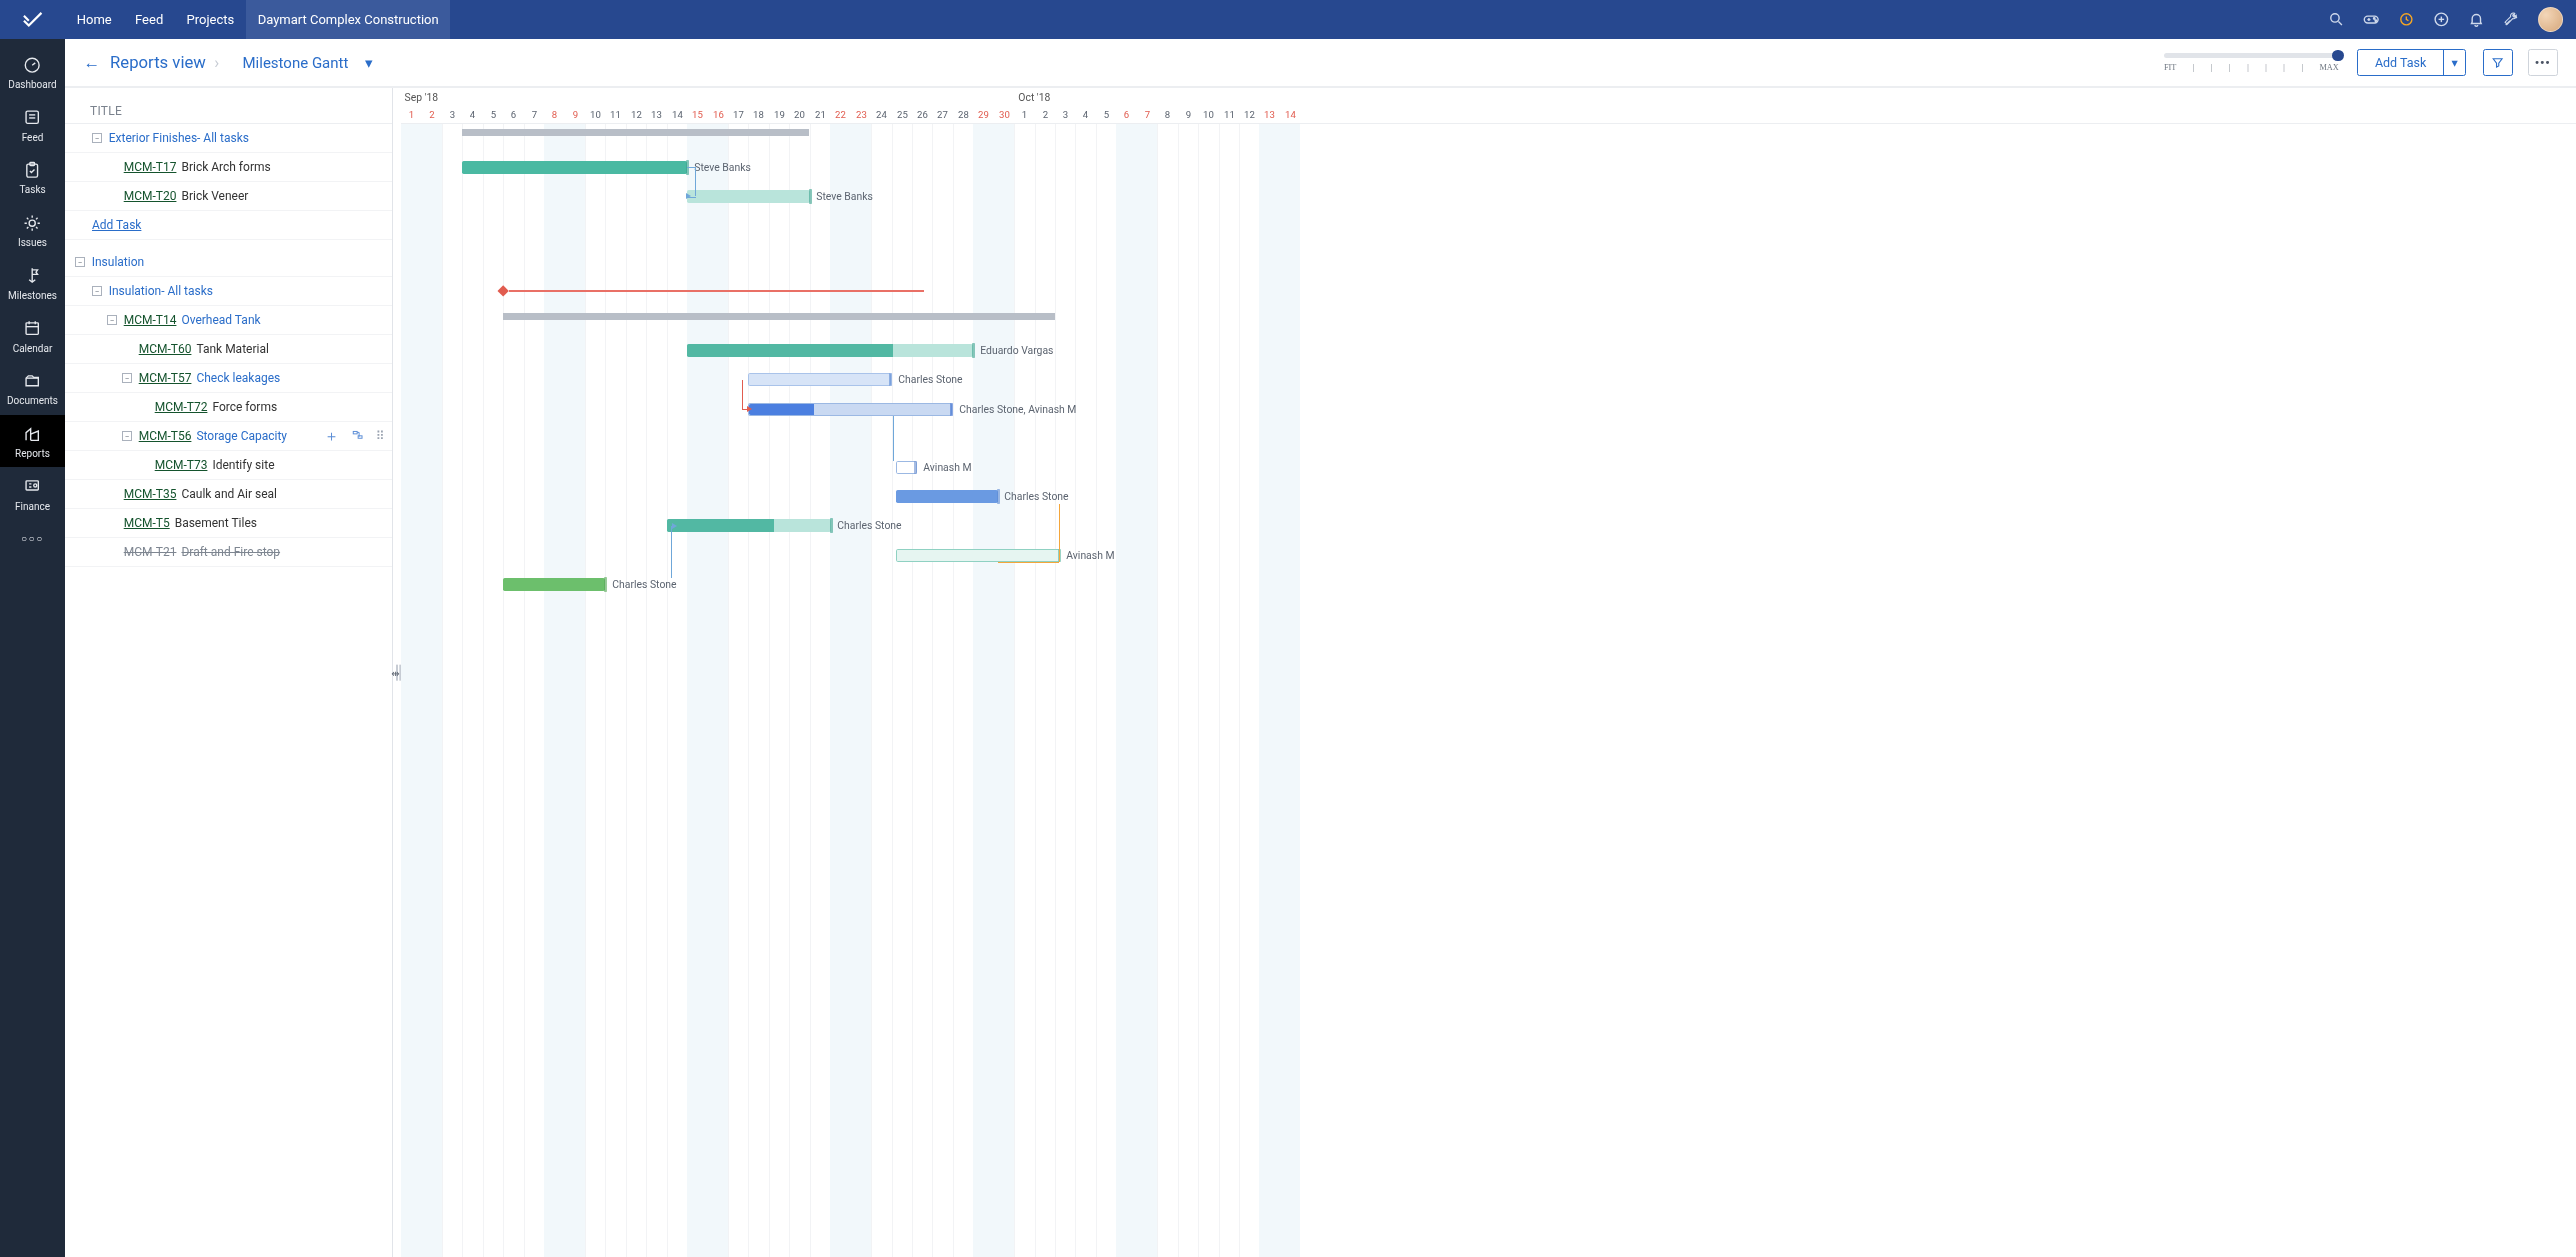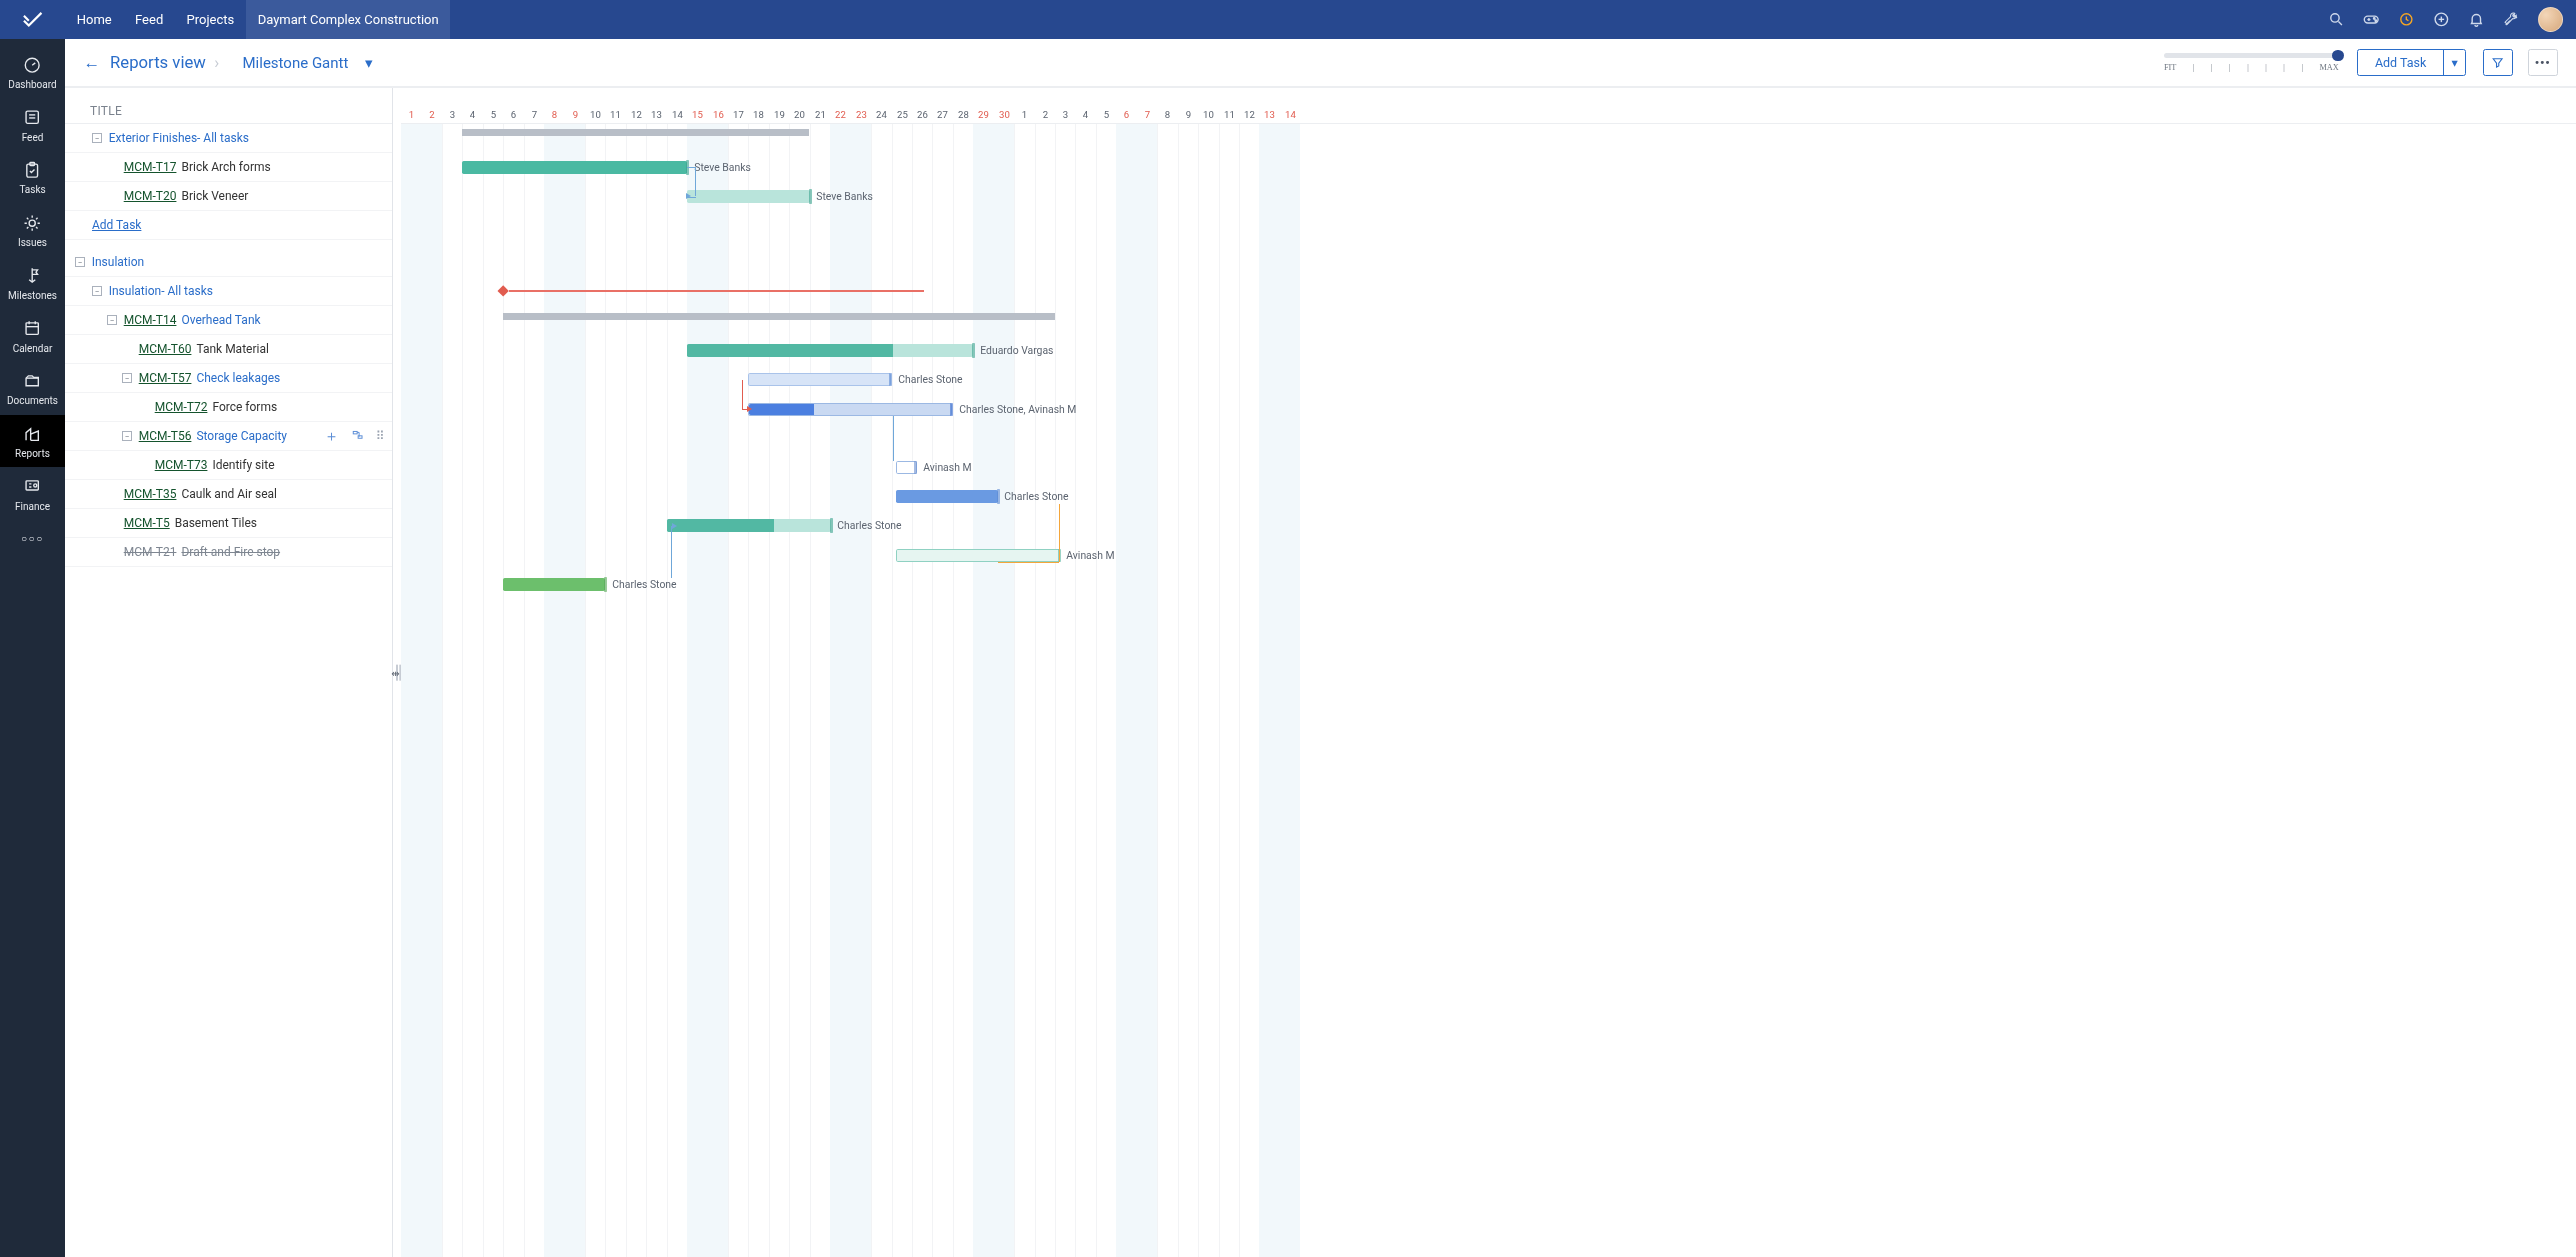--- a/index.html
+++ b/index.html
@@ -389,20 +389,24 @@
             </div>
           </div>
       </div>
 
       <div class="splitter">
           <span class="handle">⇹</span>
         </div>
 
       <div class="chartpane">
         <div class="timeline-head">
+          <div class="month-labels" id="monthlabels">
+              <span style="left: 3.3px;">Sep '18</span>
+              <span style="left: 617px;">Oct '18</span>
+            </div>
           <div class="day-axis" id="dayaxis">
               <div class="day weekend" style="left: 0px;">1</div>
               <div class="day weekend" style="left: 20.4px;">2</div>
               <div class="day" style="left: 41px;">3</div>
               <div class="day" style="left: 61px;">4</div>
               <div class="day" style="left: 82px;">5</div>
               <div class="day" style="left: 102px;">6</div>
               <div class="day" style="left: 123px;">7</div>
               <div class="day weekend" style="left: 143px;">8</div>
               <div class="day weekend" style="left: 164px;">9</div>

